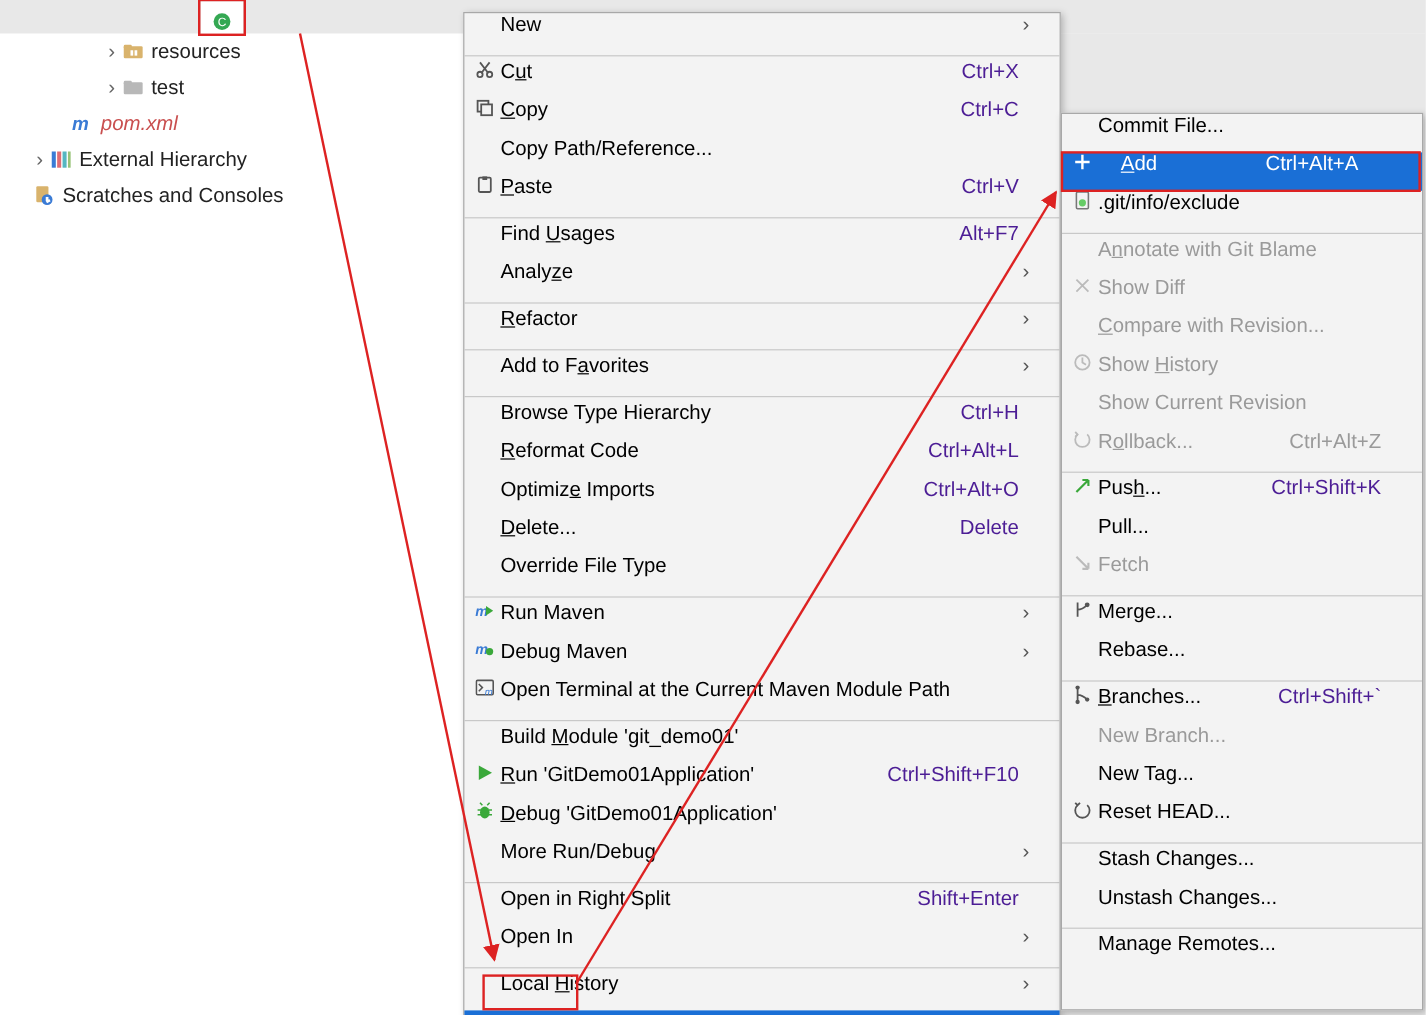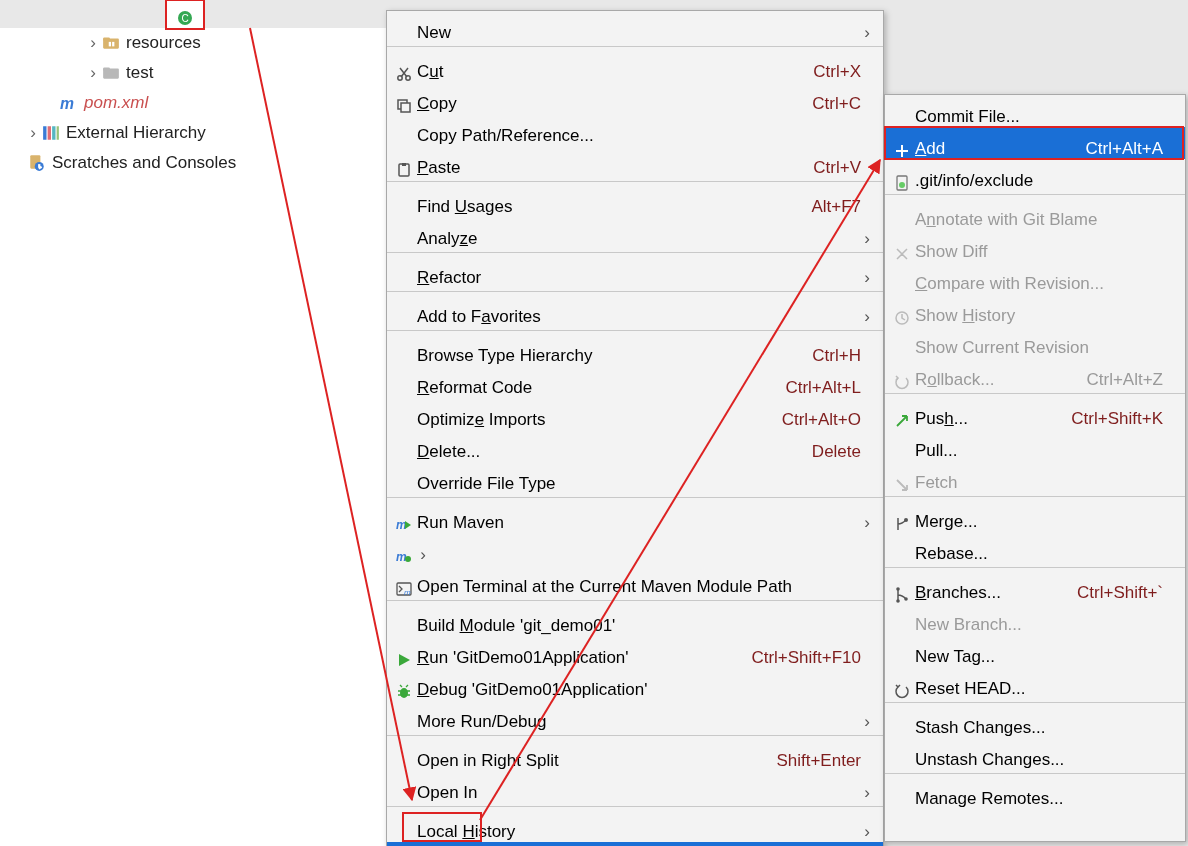--- a/index.html
+++ b/index.html
@@ -35,29 +35,29 @@
   .pad3 { padding-left: 88px; }
   .pom { color:#c94f4f;font-style:italic; }
 
   .menu {
     position:absolute; background:#f3f3f3; border:1px solid #a8a8a8;
     box-shadow: 2px 2px 6px rgba(0,0,0,.25);
   }
   .menu1 { top:10px; left:386px; width:498px; }
   .menu2 { top:94px; left:884px; width:302px; }
   .menu-item {
-    display:flex; align-items:flex-end; height:32px; padding:0 10px 0 4px;
+    display:flex; align-items:flex-start; height:32px; padding:0 22px 0 4px;
     white-space:nowrap; position:relative;
   }
   .menu-item .ico { width:26px; display:flex; justify-content:center; align-items:center; }
   .menu-item .lbl { flex:1; }
-  .menu-item .sc  { color:#7f1d1d; margin-left:12px; }
+  .menu-item .sc  { color:#4c1d95; margin-left:12px; }
   .menu-item .arr { width:12px; text-align:center; color:#555; }
   .menu-item.disabled .lbl, .menu-item.disabled .sc, .menu-item.disabled .arr { color:#9a9a9a; }
-  .menu-item.sel { background:#1a6fd6; color:#fff; }
+  .menu-item.sel { background:#1a6fd6; color:#fff;gap:19px; }
   .menu-item.sel .sc, .menu-item.sel .arr { color:#fff; }
   .sep { height:1px; background:#c8c8c8; margin:3px 0; }
   u { text-decoration: underline; }
   .red-rect { position:absolute; border:2px solid #d22; pointer-events:none; }
   .arrow-svg { position:absolute; top:0; left:0; width:1188px; height:846px; pointer-events:none; }
 </style>
 </head>
 <body>
 
 <div class="tabs-bar"></div>
@@ -241,20 +241,21 @@
       <span class="lbl">Run Maven</span>
       <span class="arr">›</span>
     </div>
   <div class="menu-item">
       <span class="ico">
         <svg width="16" height="16" viewBox="0 0 16 16">
           <text x="0" y="12" font-size="12" font-weight="bold" font-style="italic" fill="#3a7bd5" font-family="Arial">m</text>
           <circle cx="12" cy="10" r="3" fill="#3aa83a"></circle>
         </svg>
       </span>
+      <span class="lbl">Debug Maven</span>
       <span class="arr">›</span>
     </div>
   <div class="menu-item">
       <span class="ico">
         <svg width="16" height="16" viewBox="0 0 16 16">
           <rect x="1" y="2" width="14" height="12" rx="1" fill="none" stroke="#555" stroke-width="1.3"></rect>
           <path d="M3 5 L6 8 L3 11" fill="none" stroke="#555" stroke-width="1.3"></path>
           <text x="8" y="14" font-size="8" font-style="italic" fill="#3a7bd5" font-family="Arial">m</text>
         </svg>
       </span>

